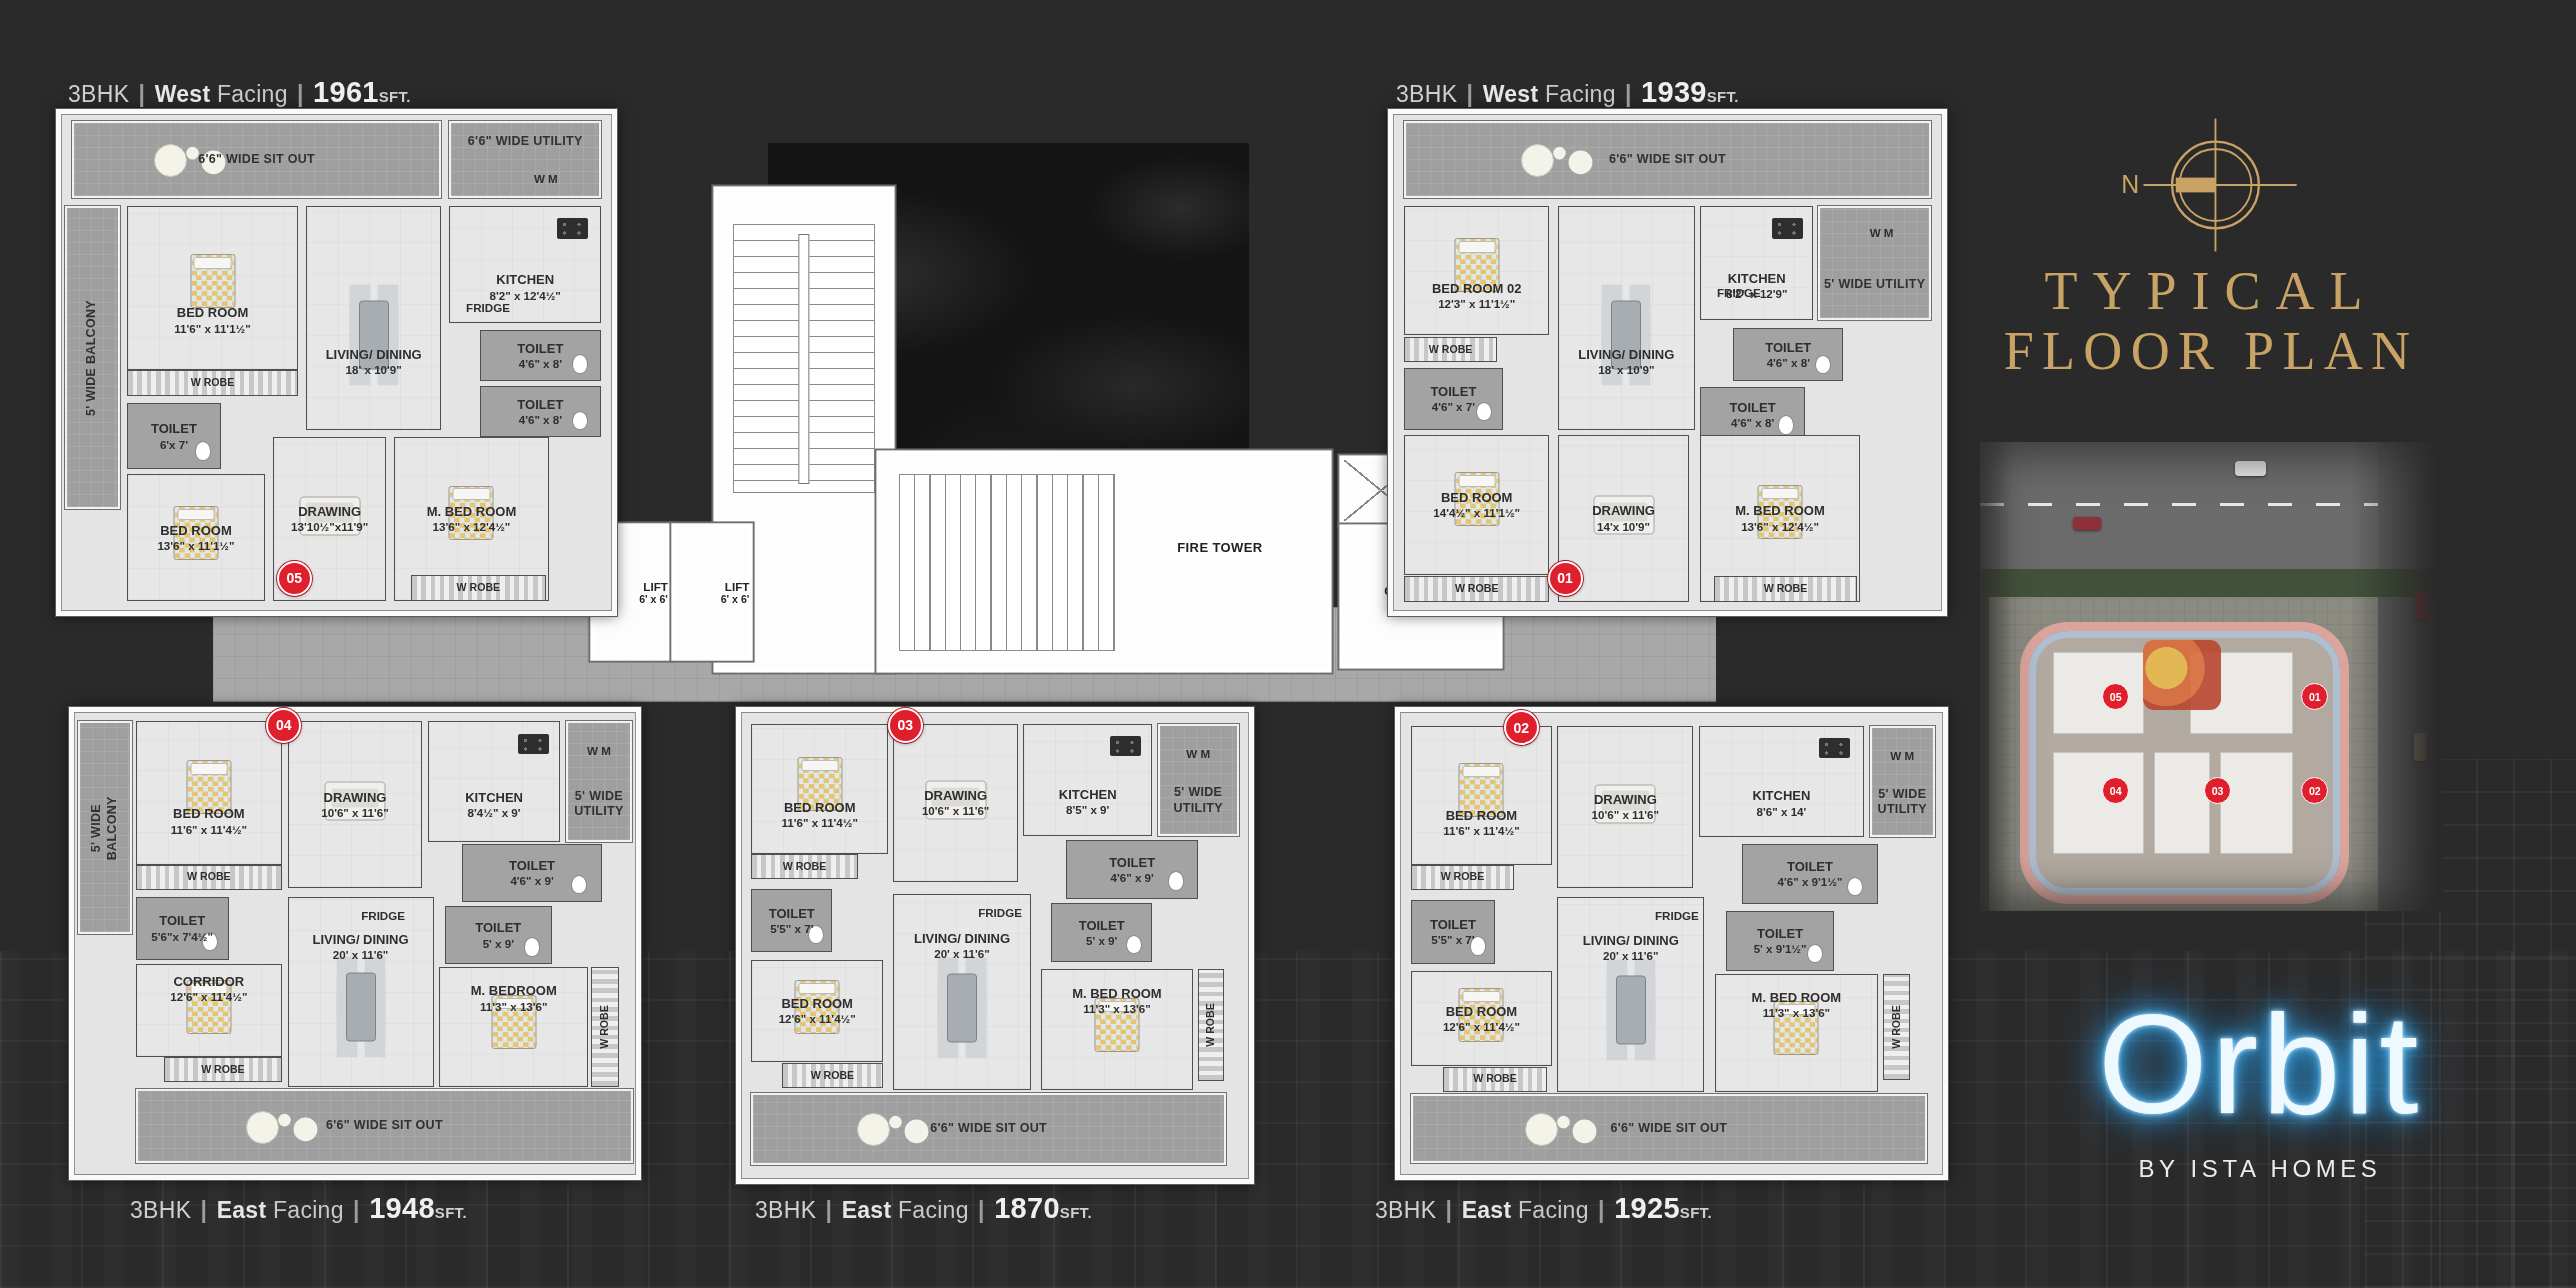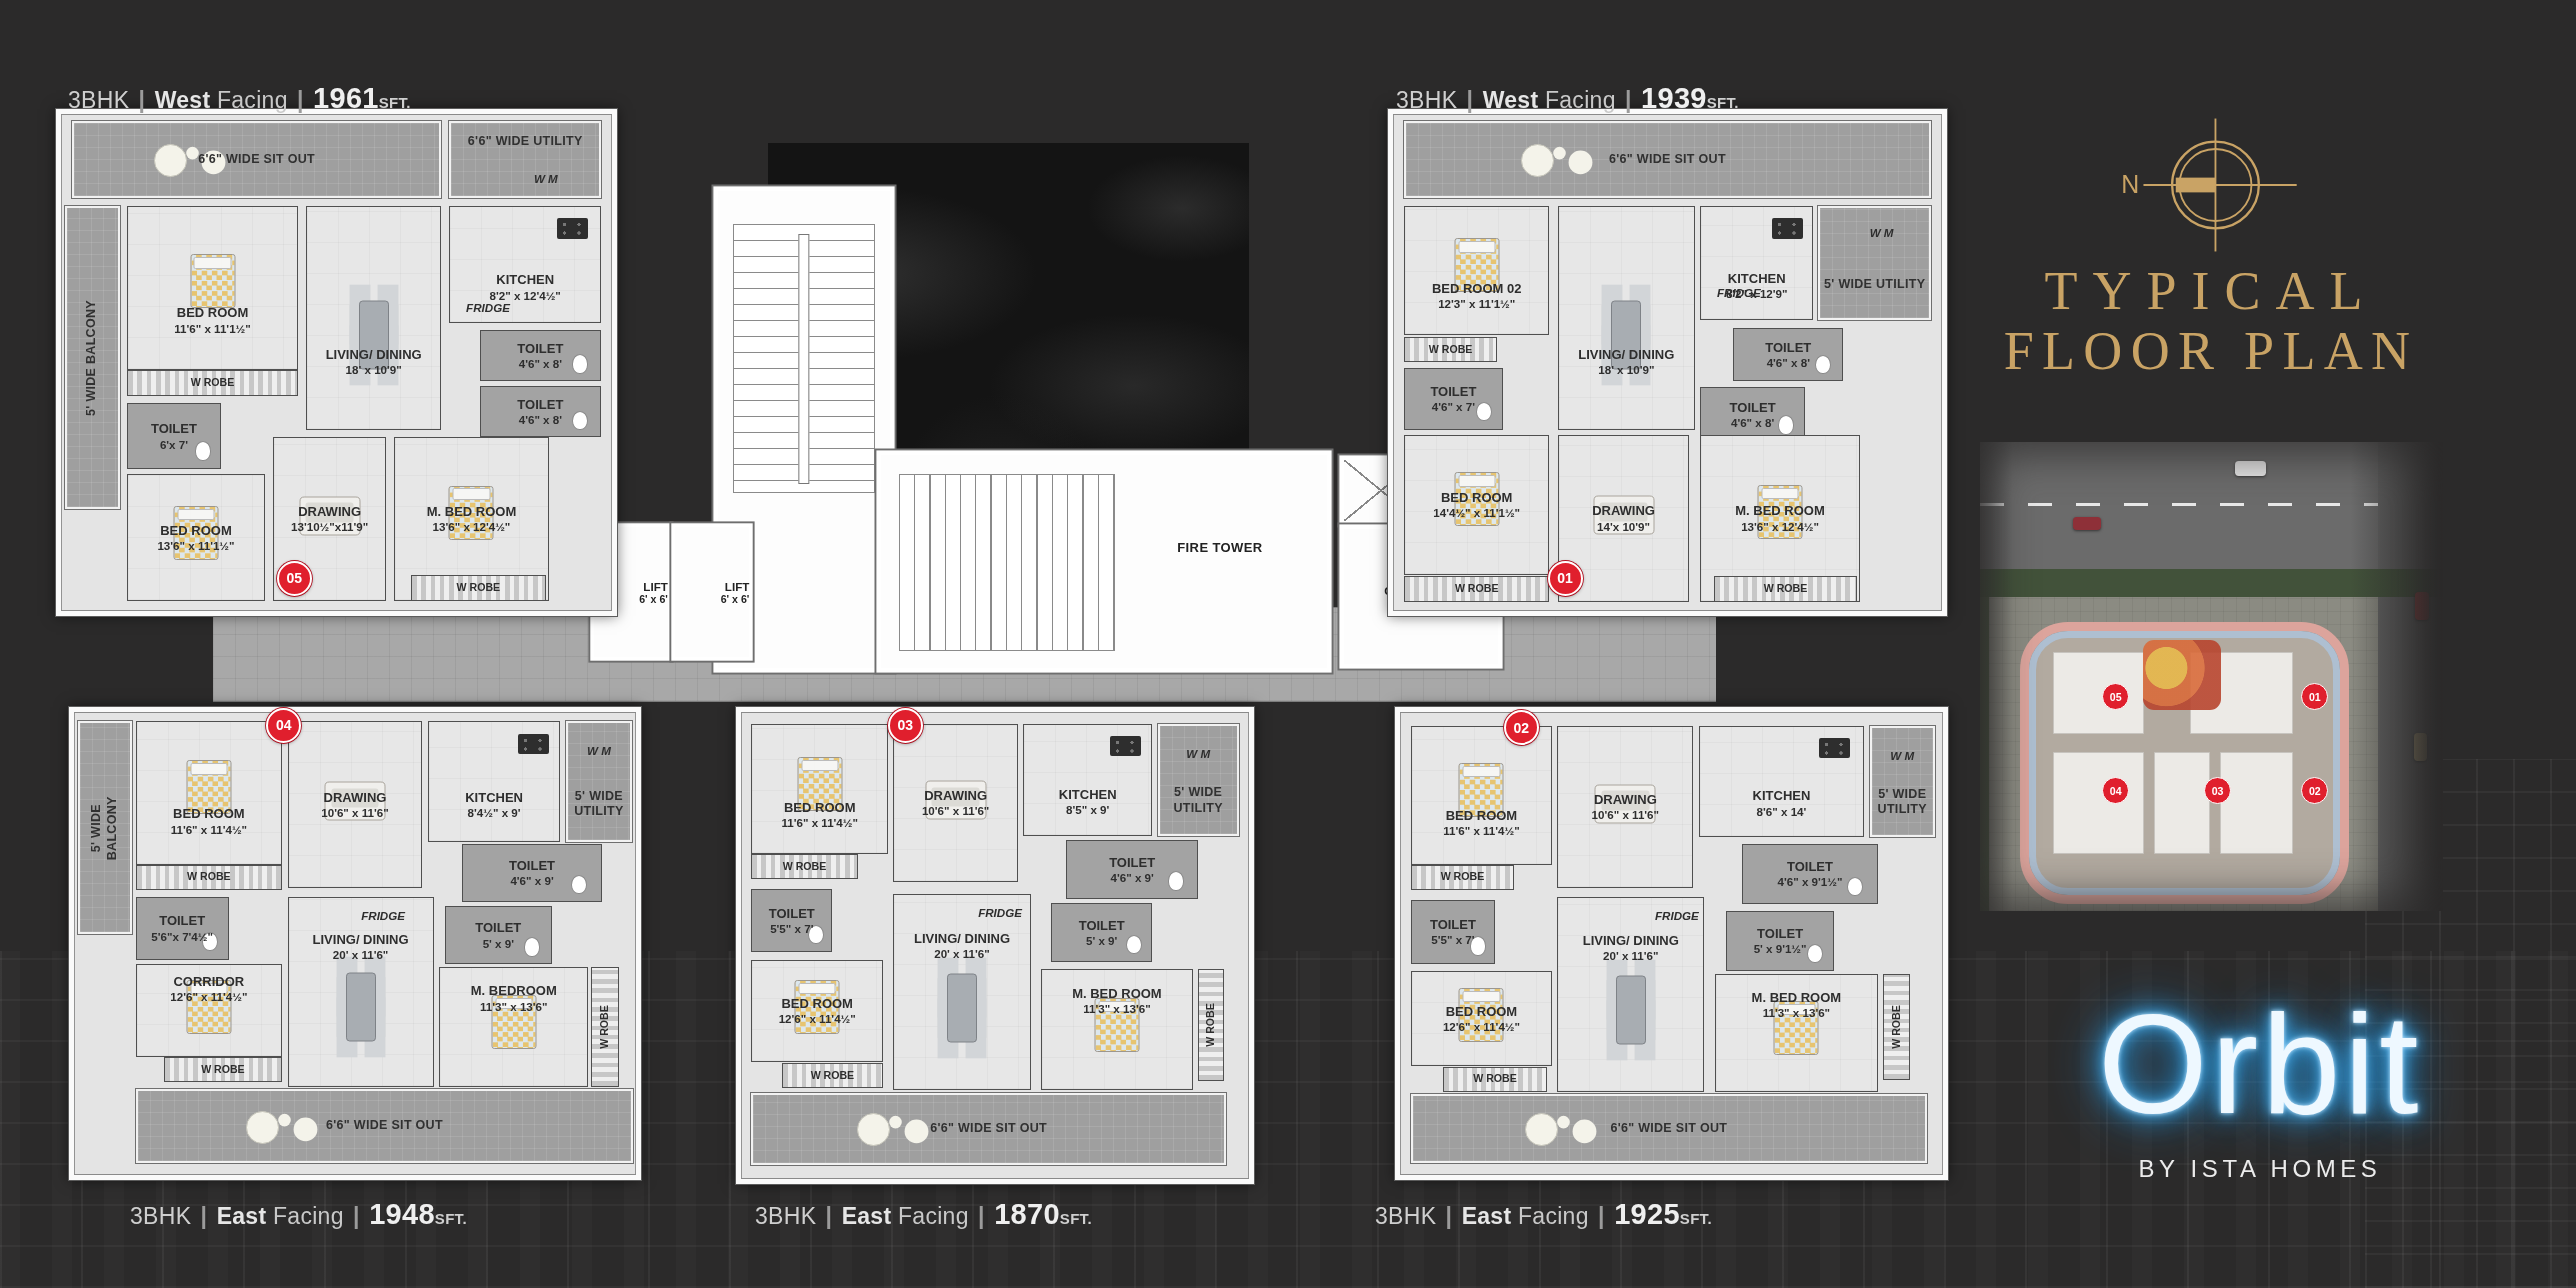--- a/index.html
+++ b/index.html
@@ -24,21 +24,21 @@
   .pr{position:absolute;box-sizing:border-box;}
   .pr.room{border:1.9px solid #4f4f4f;background:#e7e7e7;
     background-image:repeating-linear-gradient(0deg,rgba(0,0,0,.03) 0 0.9px,transparent 0.9px 31px),
                      repeating-linear-gradient(90deg,rgba(0,0,0,.03) 0 0.9px,transparent 0.9px 31px);}
   .pr.wet{border:1.9px solid #4f4f4f;background:#a3a3a3;}
   .pr.band{background:#9f9f9f;border:2.8px solid #f2f2f2;outline:0.9px solid #6f6f6f;
     background-image:repeating-linear-gradient(0deg,rgba(255,255,255,.10) 0 0.9px,transparent 0.9px 12px),
                      repeating-linear-gradient(90deg,rgba(255,255,255,.10) 0 0.9px,transparent 0.9px 12px);}
   .pr.strip{border:1.9px solid #4f4f4f;background:repeating-linear-gradient(90deg,#c7c7c7 0 4.6px,#efefef 4.6px 9.3px);}
   .pr.strip.vert{background:repeating-linear-gradient(0deg,#c7c7c7 0 4.6px,#efefef 4.6px 9.3px);}
-  .pr.label{background:none;border:none;z-index:3;font-style:italic;}
+  .pr.label{background:none;border:none;z-index:3;}
   .rlab{position:absolute;left:2%;right:2%;top:50%;transform:translateY(-50%);
         text-align:center;line-height:1.25;pointer-events:none;z-index:2;}
   .lp-low  > .rlab{top:70%;}
   .lp-high > .rlab{top:26%;}
   .pr.vert > .rlab{left:50%;top:50%;right:auto;width:auto;transform:translate(-50%,-50%) rotate(180deg);
         writing-mode:vertical-rl;}
   .rname{display:block;font-weight:bold;font-size:13px;color:#2e2e2e;}
   .rdim {display:block;font-weight:bold;font-size:11.6px;color:#2e2e2e;}
   .pr.strip .rname{font-size:10.6px;}
   .pr.band  .rname{font-size:12.5px;color:#313131;letter-spacing:0.3px;}
@@ -69,21 +69,21 @@
                      radial-gradient(circle 2.8px at 22px 6.5px,#777 55%,transparent 60%),
                      radial-gradient(circle 2.8px at 7.4px 15px,#777 55%,transparent 60%),
                      radial-gradient(circle 2.8px at 22px 15px,#777 55%,transparent 60%);}
   .furn-wc{right:10%;bottom:12%;width:14px;height:17.6px;background:#fff;
     border:1.9px solid #8a8a8a;border-radius:50% 50% 46% 46%;}
   .planters{position:absolute;left:22%;top:50%;width:31px;height:31px;margin-top:-15.7px;border-radius:50%;
     background:#f4f3ea;border:1.9px solid #c6c5ba;
     box-shadow:43px 1.9px 0 -4.6px #f4f3ea, 22px -7.4px 0 -10.2px #f4f3ea;}
 
   
-  .unit-title{position:absolute;color:#c9c9c9;font-size:23px;white-space:nowrap;z-index:5;letter-spacing:0.3px;margin-top:6px;}
+  .unit-title{position:absolute;color:#c9c9c9;font-size:23px;white-space:nowrap;z-index:5;letter-spacing:0.3px;}
   .unit-title span{vertical-align:baseline;}
   .unit-title .sep{margin:0 9.3px;color:#9b9b9b;font-weight:bold;}
   .unit-title .tb{color:#cfcfcf;}
   .unit-title .tf{font-weight:bold;color:#e6e6e6;margin-right:6.5px;}
   .unit-title .ta{font-weight:bold;color:#efefef;font-size:29px;}
   .unit-title .tu{font-size:15px;font-weight:bold;color:#cfcfcf;}
 
   
   .corridor{position:absolute;left:213px;top:607px;width:1503px;height:93px;background:#a8a8a8;z-index:1;
     background-image:repeating-linear-gradient(90deg,rgba(0,0,0,.06) 0 0.9px,transparent 0.9px 22px),

